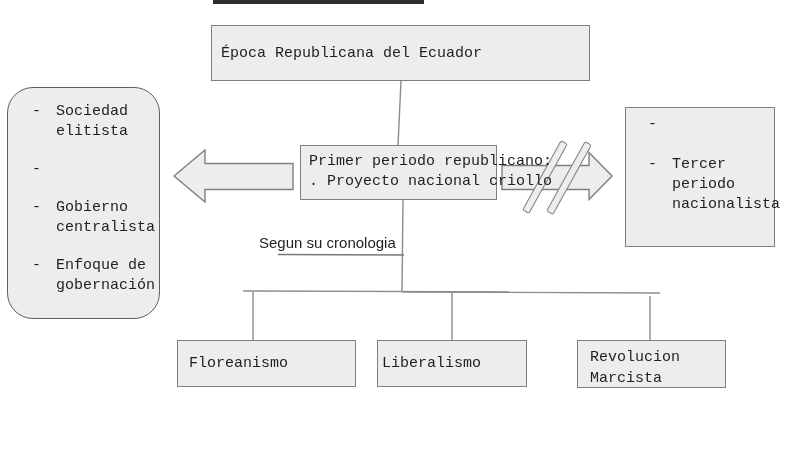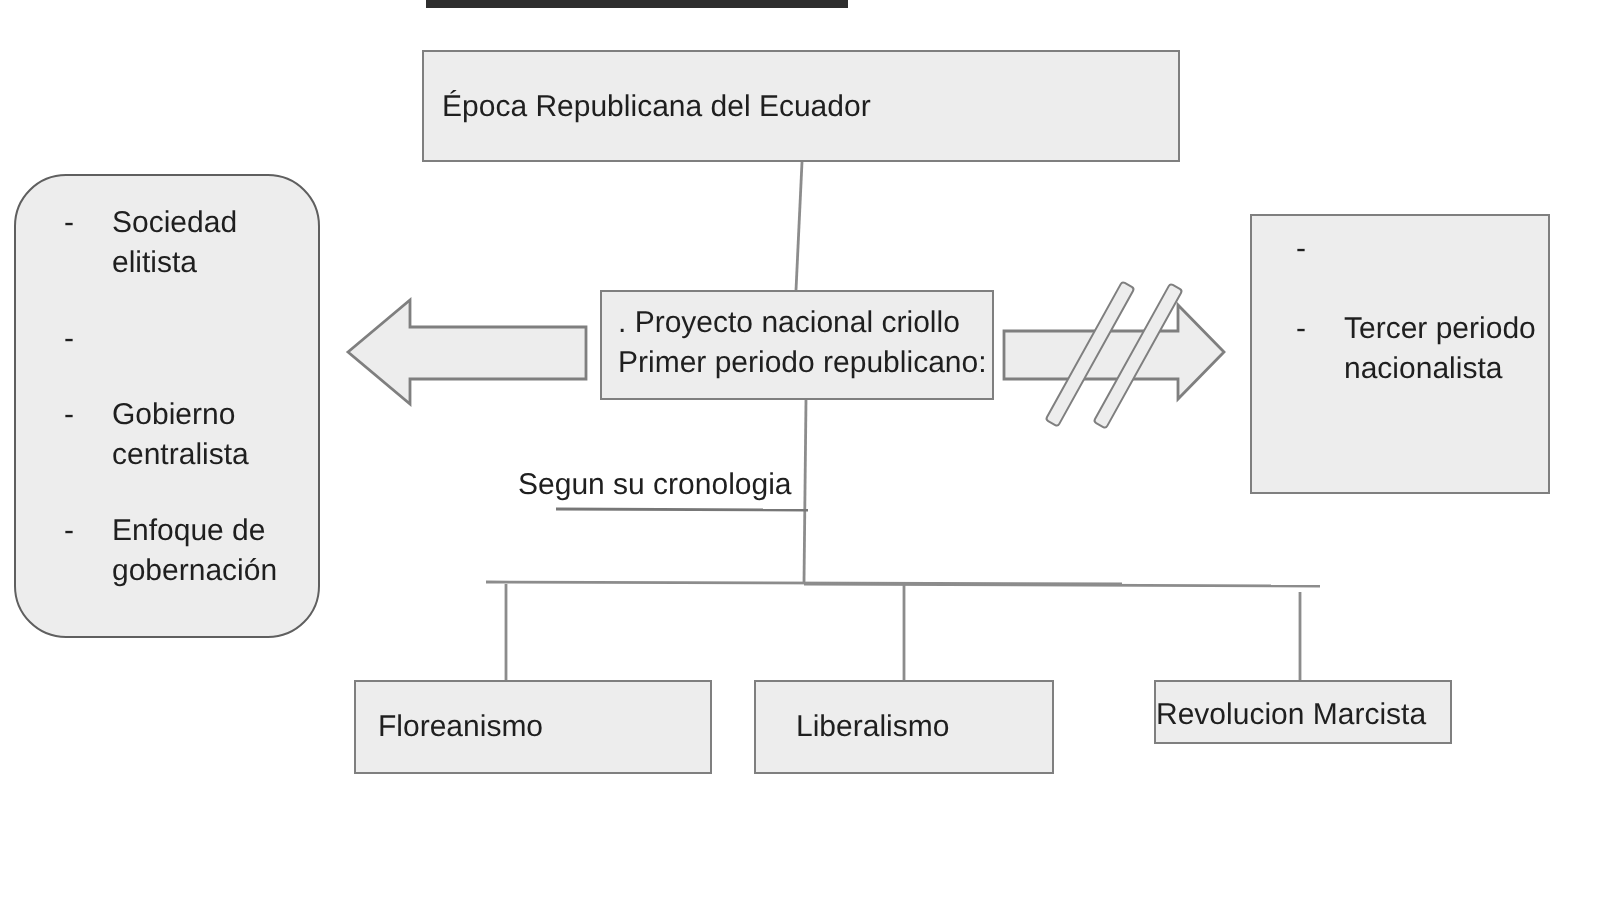--- a/index.html
+++ b/index.html
@@ -8,20 +8,21 @@
     background:#ffffff;
     font-family:"Liberation Sans","DejaVu Sans",sans-serif;
     color:var(--text,#1f1f1f);
     font-size:15px;
   }
   .abs{position:absolute;}
   .node{
     background:var(--box-fill,#ededed);
     border:1.4px solid var(--box-border,#7f7f7f);
     box-sizing:border-box;
+    font-family:Liberation Mono, monospace;
   }
   .rounded{border-radius:26px;border-color:#5f5f5f;}
   
   #top-bar{left:213px;top:0;width:211px;height:3.5px;background:var(--top-bar,#2e2e2e);}
   
   #title-box{left:211px;top:25px;width:379px;height:56px;display:flex;align-items:center;padding-left:9px;}
   
   #center-box{left:300px;top:145px;width:197px;height:55px;padding:6px 2px 0 8px;line-height:20px;}
   #center-box div{white-space:nowrap;}
   
@@ -30,22 +31,22 @@
   
   #right-panel{left:625px;top:107px;width:150px;height:140px;padding:7px 0 0 22px;}
   #right-panel .item{display:flex;margin-bottom:20px;line-height:20px;}
   .dash{width:24px;flex:0 0 24px;}
   .item-text{flex:1;}
   
   #cronologia-label{left:259px;top:233px;line-height:20px;}
   
   .leaf{height:47px;display:flex;align-items:center;}
   #box-floreanismo{left:177px;top:340px;width:179px;padding-left:11px;}
-  #box-liberalismo{left:377px;top:340px;width:150px;padding-left:20px;}
-  #box-revolucion{left:577px;top:340px;width:149px;height:32px;padding-left:0;line-height:21px;align-items:flex-start;padding-top:6px;display:block;box-sizing:border-box;}
+  #box-liberalismo{left:377px;top:340px;width:150px;padding-left:4px;}
+  #box-revolucion{left:577px;top:340px;width:149px;height:48px;padding-left:12px;line-height:21px;align-items:flex-start;padding-top:6px;display:block;box-sizing:border-box;}
   
   .slash{
     width:8px;height:80px;
     background:var(--box-fill,#ededed);
     border:1.4px solid var(--box-border,#7f7f7f);
     box-sizing:border-box;border-radius:2px;
   }
   #slash-1{left:541px;top:137px;transform:rotate(29deg);}
   #slash-2{left:565px;top:138px;transform:rotate(29deg);}
   #diagram-svg{left:0;top:0;}
@@ -73,22 +74,22 @@
 </svg>
 
 <div id="slash-1" class="abs slash"></div>
 <div id="slash-2" class="abs slash"></div>
 
 <div id="title-box" class="abs node">
   <span>Época Republicana del Ecuador</span>
 </div>
 
 <div id="center-box" class="abs node">
+  <div>Primer periodo republicano:</div>
   <div>. Proyecto nacional criollo</div>
-  <div>Primer periodo republicano:</div>
 </div>
 
 <div id="left-panel" class="abs node rounded">
   <div class="item">
     <span class="dash">-</span>
     <span class="item-text">Sociedad elitista</span>
   </div>
   <div class="item">
     <span class="dash">-</span>
   </div>

